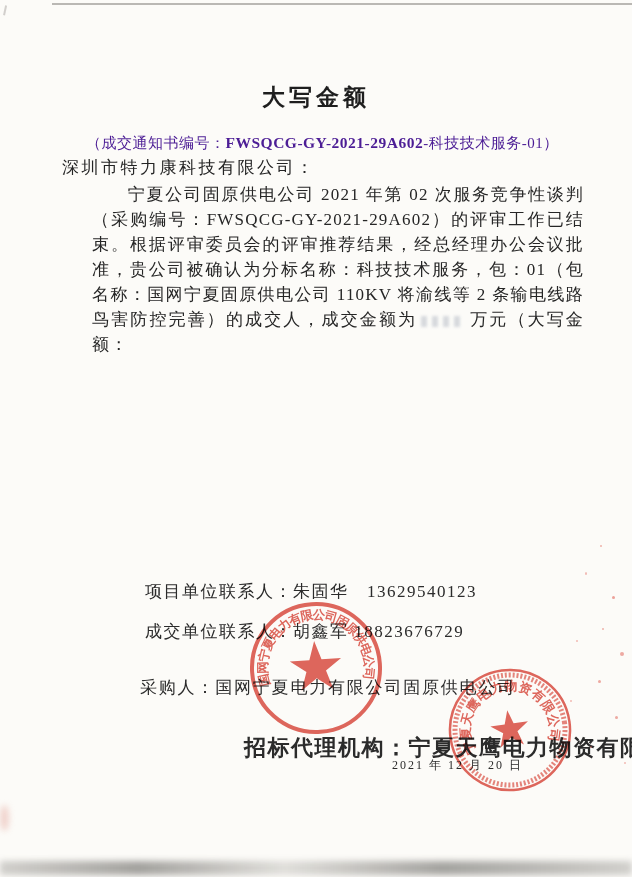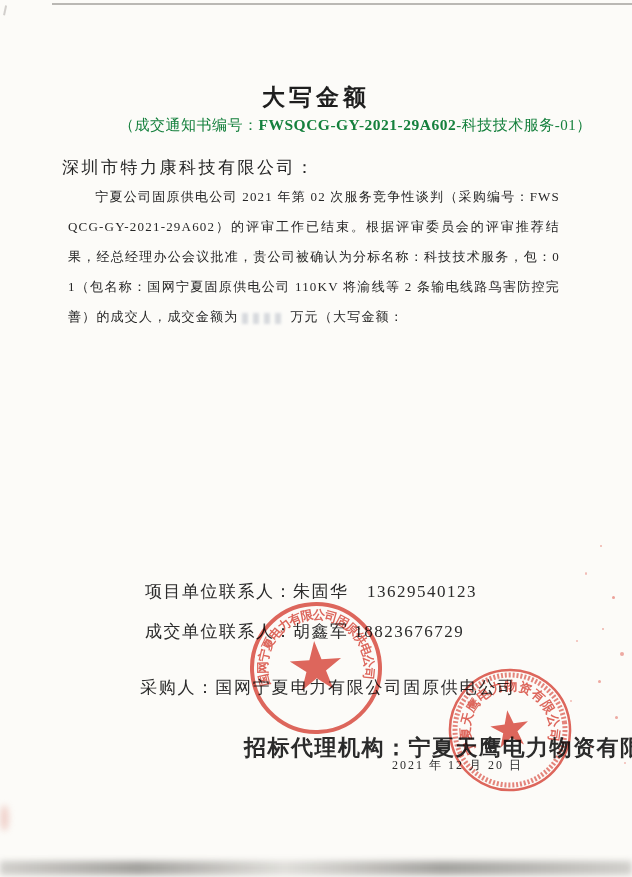--- a/index.html
+++ b/index.html
@@ -19,31 +19,31 @@
   .scan-top-tick{
     position:absolute;top:6px;left:4px;width:6px;height:10px;
     border-left:2px solid #b5b3af;transform:rotate(12deg);opacity:.6;
   }
   .title{
     position:absolute;top:82px;left:0;width:100%;
     margin:0;text-align:center;
     font-size:23px;font-weight:bold;letter-spacing:4px;color:#1e1e1e;
   }
   .notice-no{
-    position:absolute;top:116px;left:86px;width:500px;
-    font-size:15px;letter-spacing:.5px;white-space:nowrap;color:#15803d;margin-left:33px;
+    position:absolute;top:134px;left:86px;width:500px;
+    font-size:15px;letter-spacing:.5px;white-space:nowrap;color:#4c1d95;
   }
   .notice-no b{font-family:"Liberation Serif","DejaVu Serif",serif;font-size:15.5px;}
   .addressee{
     position:absolute;top:156px;left:62px;
     font-size:17px;letter-spacing:2.5px;color:#242424;
   }
   .body{
-    position:absolute;top:182px;left:68px;width:492px;
-    font-size:13px;line-height:30px;letter-spacing:1.2px;
+    position:absolute;top:182px;left:92px;width:492px;
+    font-size:17px;line-height:25px;letter-spacing:1.2px;
     text-align:justify;word-break:break-all;color:#262626;
   }
   .body p{margin:0;}
   .indent{text-indent:2.1em;}
   .redacted{
     display:inline-block;width:44px;height:11px;margin:0 4px;
     background:repeating-linear-gradient(90deg,#c3c7cf 0 6px,rgba(0,0,0,0) 6px 11px);
     filter:blur(1.4px);opacity:.65;vertical-align:middle;
   }
   .contact-row{position:absolute;left:145px;font-size:17px;letter-spacing:1.5px;white-space:nowrap;}

